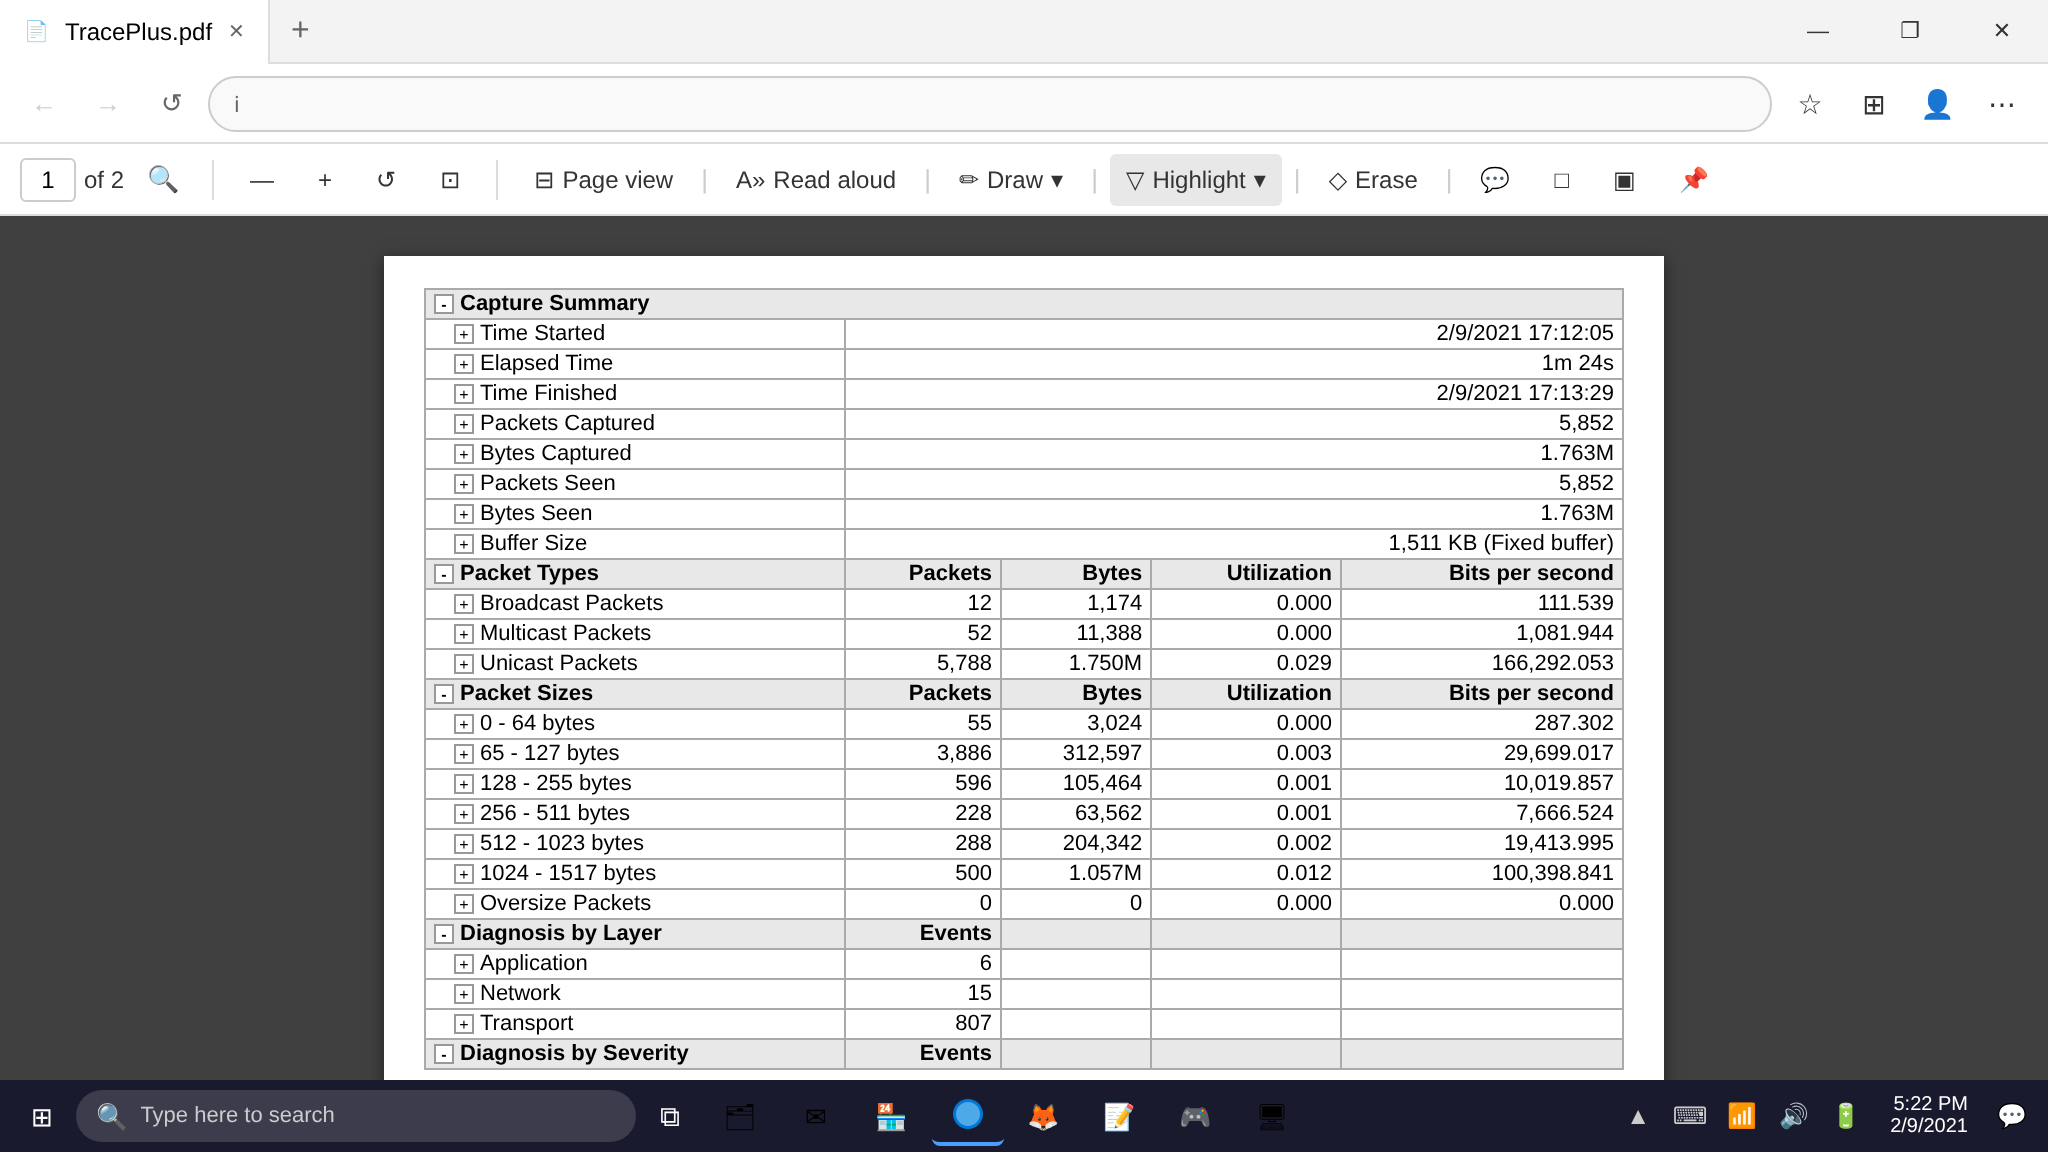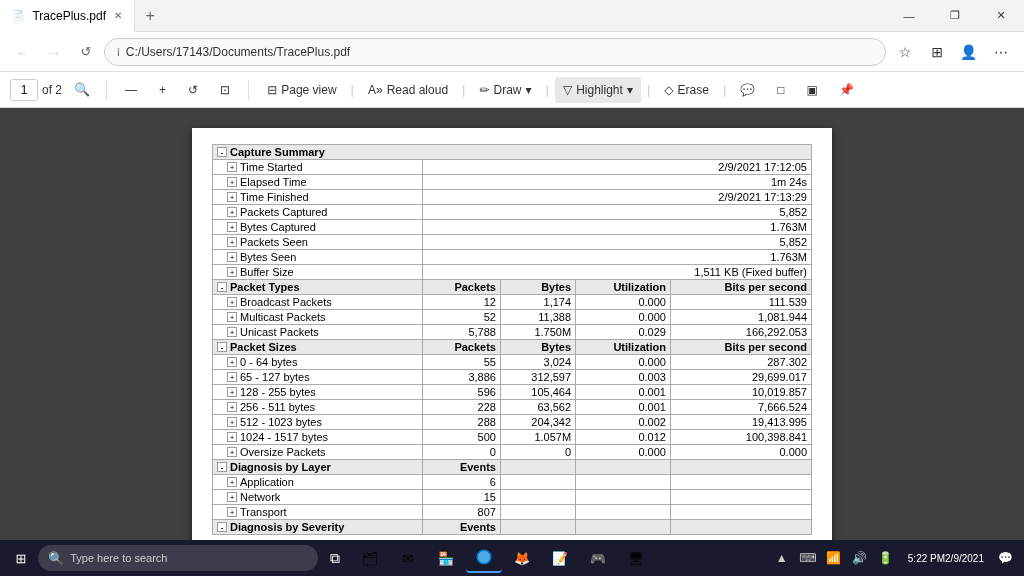--- a/index.html
+++ b/index.html
@@ -260,21 +260,21 @@
     }
     .taskbar-app.active { border-bottom: 2px solid #4a9eff; }
     .taskbar-right {
       margin-left: auto;
       display: flex;
       align-items: center;
       gap: 4px;
     }
     .taskbar-clock {
       display: flex;
-      flex-direction: row;
+      flex-direction: column;
       align-items: flex-end;
       color: #fff;
       font-size: 10px;
       padding: 0 6px;
       cursor: pointer;
     }
     .taskbar-sys {
       display: flex;
       align-items: center;
       gap: 2px;
@@ -313,21 +313,20 @@
     <div class="win-btn close">✕</div>
   </div>
 </div>
 
 <div class="addressbar">
   <div class="nav-btn disabled">←</div>
   <div class="nav-btn disabled">→</div>
   <div class="nav-btn">↺</div>
   <div class="address-box">
     <span class="address-icon">ℹ</span>
-    <span class="address-text">C:/Users/17143/Documents/TracePlus.pdf</span>
   </div>
   <div class="toolbar-right">
     <div class="toolbar-icon">☆</div>
     <div class="toolbar-icon">⊞</div>
     <div class="toolbar-icon">👤</div>
     <div class="toolbar-icon">⋯</div>
   </div>
 </div>
 
 <div class="pdf-toolbar">

